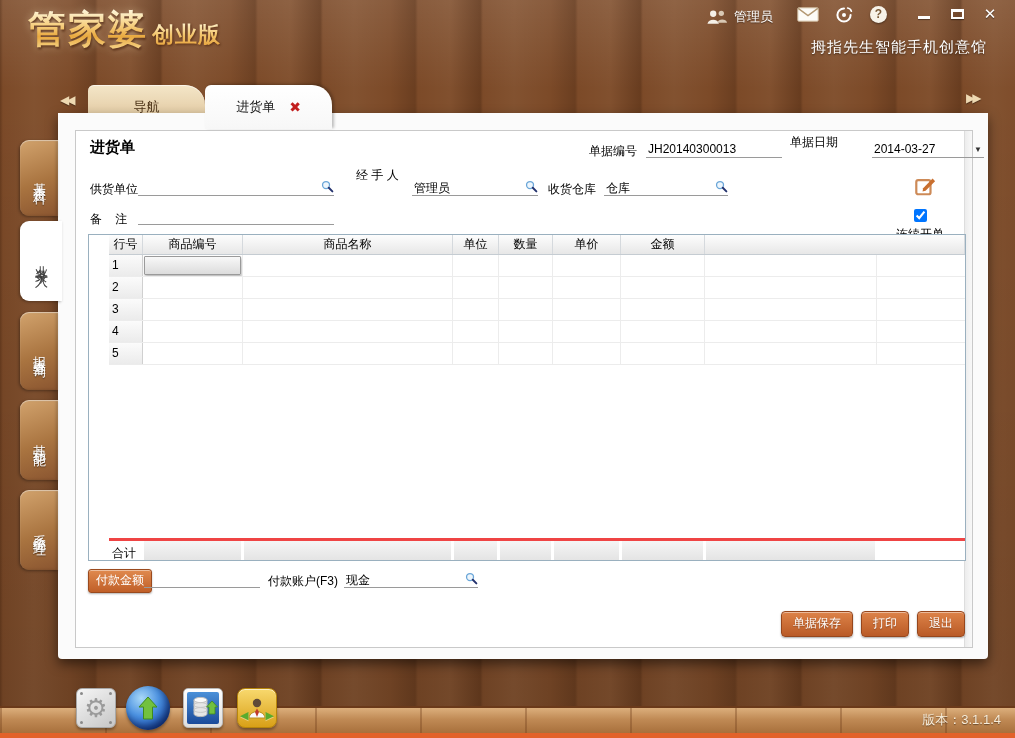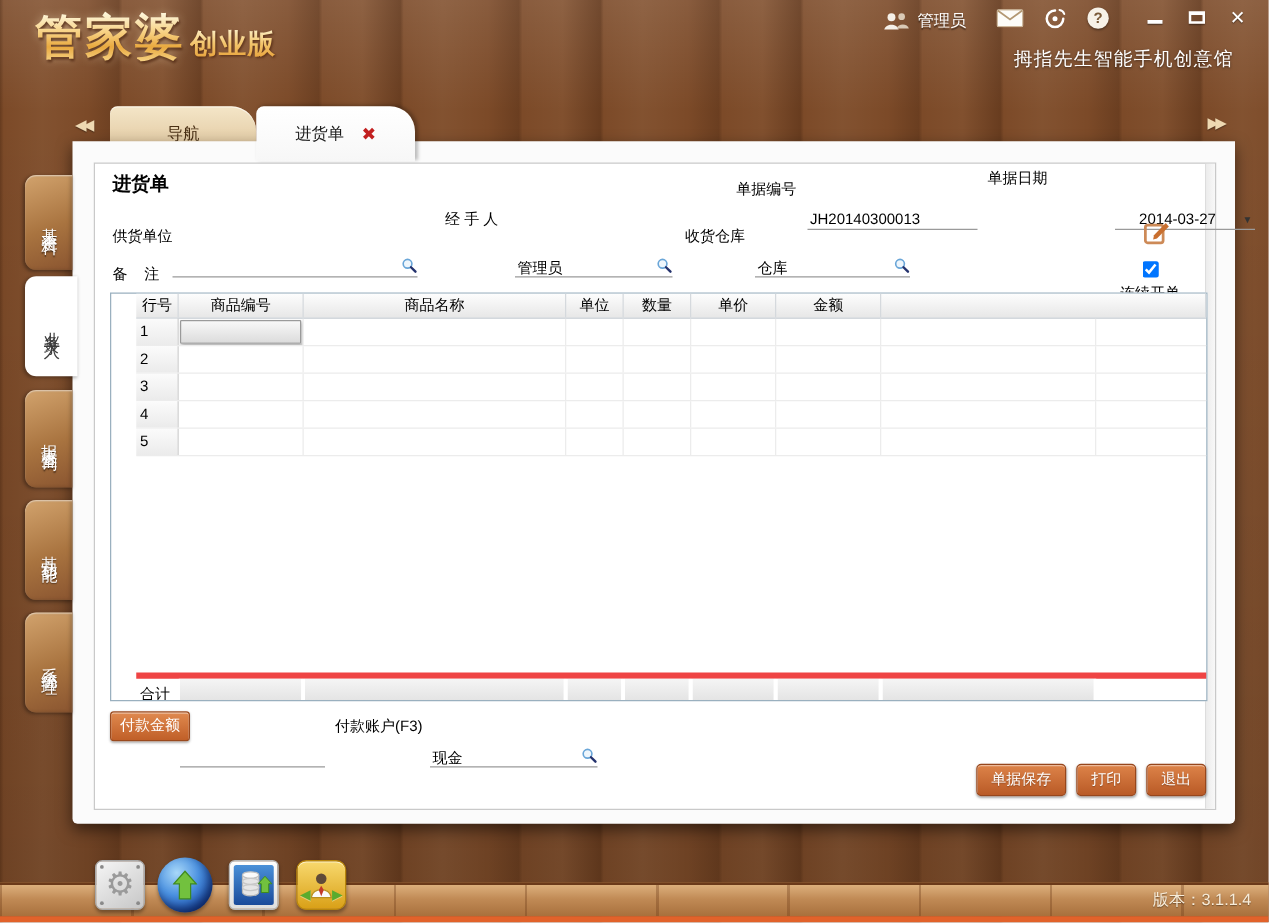--- a/index.html
+++ b/index.html
@@ -69,21 +69,21 @@
            box-shadow:0 5px 12px rgba(0,0,0,.5); }
   .inner { position:absolute; left:17px; top:17px; width:898px; height:518px;
            background:#fff; border:1px solid #c9c9c9; }
   .v-scroll { position:absolute; right:0; top:0; bottom:0; width:8px;
               background:linear-gradient(90deg,#ececec,#f8f8f8); border-left:1px solid #ddd; cursor:pointer; }
 
   .form-title { position:absolute; left:14px; top:7px; font-size:15px; font-weight:bold; color:#000; }
 
   .lbl { position:absolute; font-size:12px; color:#000; white-space:pre; }
   .ufield { position:absolute; height:18px; border-bottom:1px solid #9a9a9a;
-            font-size:12px; color:#000; padding:2px 14px 0 2px; cursor:text;margin-top:26px; }
+            font-size:12px; color:#000; padding:2px 14px 0 2px; cursor:text; }
   .search-ic { position:absolute; right:0; bottom:2px; cursor:pointer; line-height:0; }
   .dd-arrow { position:absolute; right:2px; bottom:3px; font-size:8px; color:#333; cursor:pointer; }
 
   .edit-ic { position:absolute; left:838px; top:44px; width:22px; height:22px; cursor:pointer; line-height:0; }
   .chk-box { position:absolute; left:820px; top:78px; display:flex; align-items:center; gap:4px;
              font-size:12px; color:#000;flex-direction:column; }
   .chk-box input { width:13px; height:13px; cursor:pointer; }
 
   
   .grid { position:absolute; left:12px; top:103px; width:878px; height:327px;
@@ -98,21 +98,21 @@
   .g-head .gc { display:flex; align-items:center; justify-content:center;
                 border-right:1px solid #d5d9dd; color:#000; cursor:default; }
   .g-row { height:22px; border-bottom:1px solid #ececec; }
   .rownum { background:linear-gradient(180deg,#fbfbfb,#ebebeb); border-right:1px solid #d0d0d0;
             padding:3px 0 0 3px; color:#000; }
   .cell-selected { margin:1px 2px 1px 1px; height:19px; width:97px;
                    background:linear-gradient(180deg,#f8f8f8,#dcdcdc);
                    border:1px solid #9a9a9a; border-radius:1px;
                    box-shadow:1px 2px 3px rgba(0,0,0,.28); }
   .g-space { flex:1 1 auto; }
-  .g-total { height:22px; border-top:5px solid #ef4444; align-items:stretch; }
+  .g-total { height:22px; border-top:3px solid #ef4444; align-items:stretch; }
   .g-total .gc { border-right:none; }
   .total-lbl { padding:4px 0 0 3px; color:#000; font-size:12px; }
   .tblock { background:linear-gradient(180deg,#f5f5f5,#e4e4e4); border-right:2px solid #fff !important;
             border-left:1px solid #fff; }
 
   
   .pay-btn { position:absolute; left:12px; top:438px; padding:2px 7px 3px; font-size:12px; color:#fff;
              background:linear-gradient(180deg,#e08a4f,#c05f28); border:1px solid #9a4a1e;
              border-radius:3px; cursor:pointer;
              box-shadow:inset 0 1px 0 rgba(255,255,255,.45), 0 1px 2px rgba(0,0,0,.3); }
@@ -248,21 +248,21 @@
     <div class="inner">
       <div class="v-scroll"></div>
 
       <div class="form-title">进货单</div>
 
       <span class="lbl" style="left:513px; top:12px;">单据编号</span>
       <div class="ufield" style="left:570px; top:9px; width:136px;">
         <span>JH20140300013</span>
       </div>
       <span class="lbl" style="left:714px; top:3px;">单据日期</span>
-      <div class="ufield" style="left:816px; top:9px; width:112px;text-align:center;">
+      <div class="ufield" style="left:796px; top:9px; width:112px;">
         <span>2014-03-27</span>
         <span class="dd-arrow">▼</span>
       </div>
 
       <span class="lbl" style="left:14px; top:50px;">供货单位</span>
       <div class="ufield" style="left:62px; top:47px; width:196px;">
         <span></span>
         <span class="search-ic">
           <svg width="13" height="13" viewBox="0 0 16 16">
               <circle cx="6.2" cy="6.2" r="4.3" fill="#eef6fc" stroke="#6aa6d8" stroke-width="1.6"></circle>

